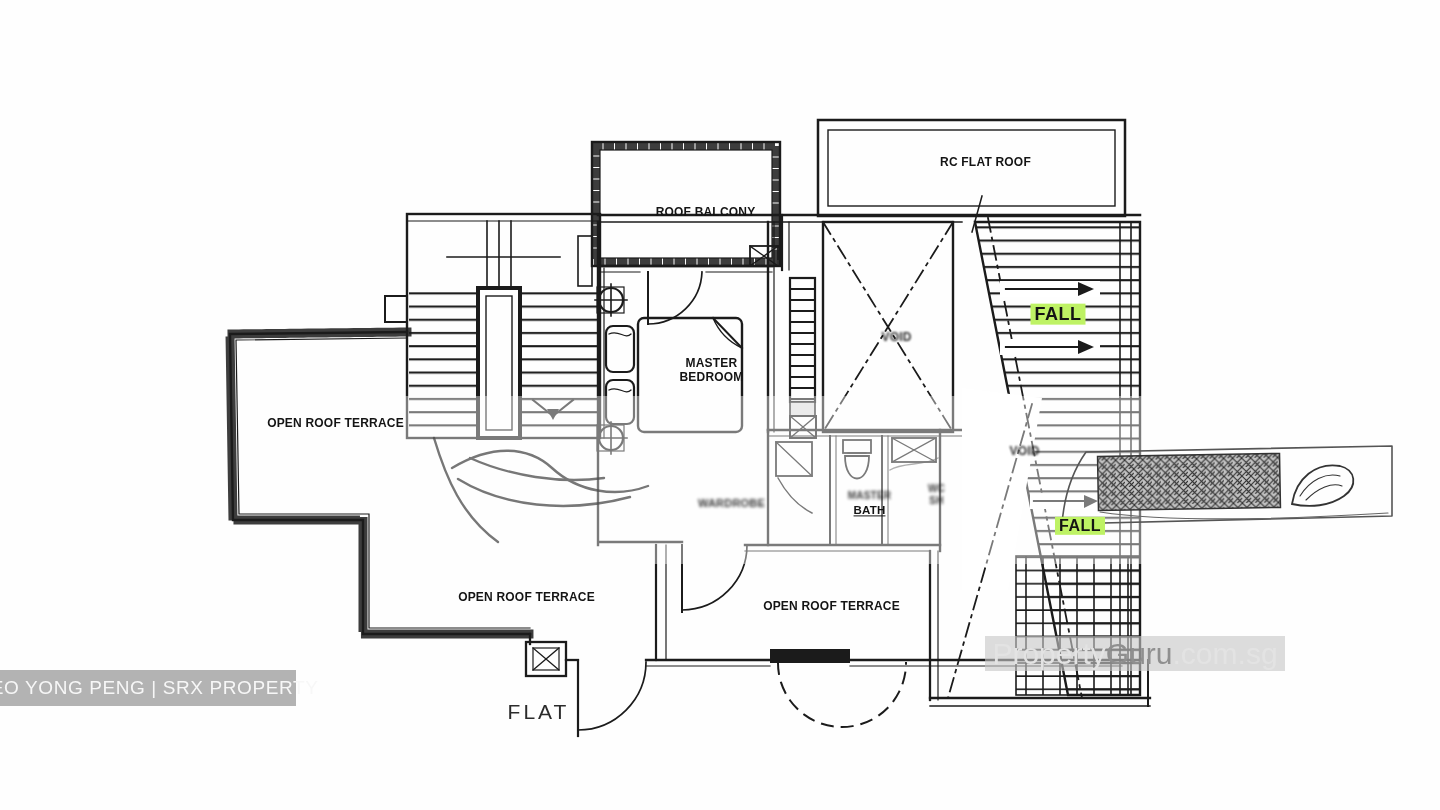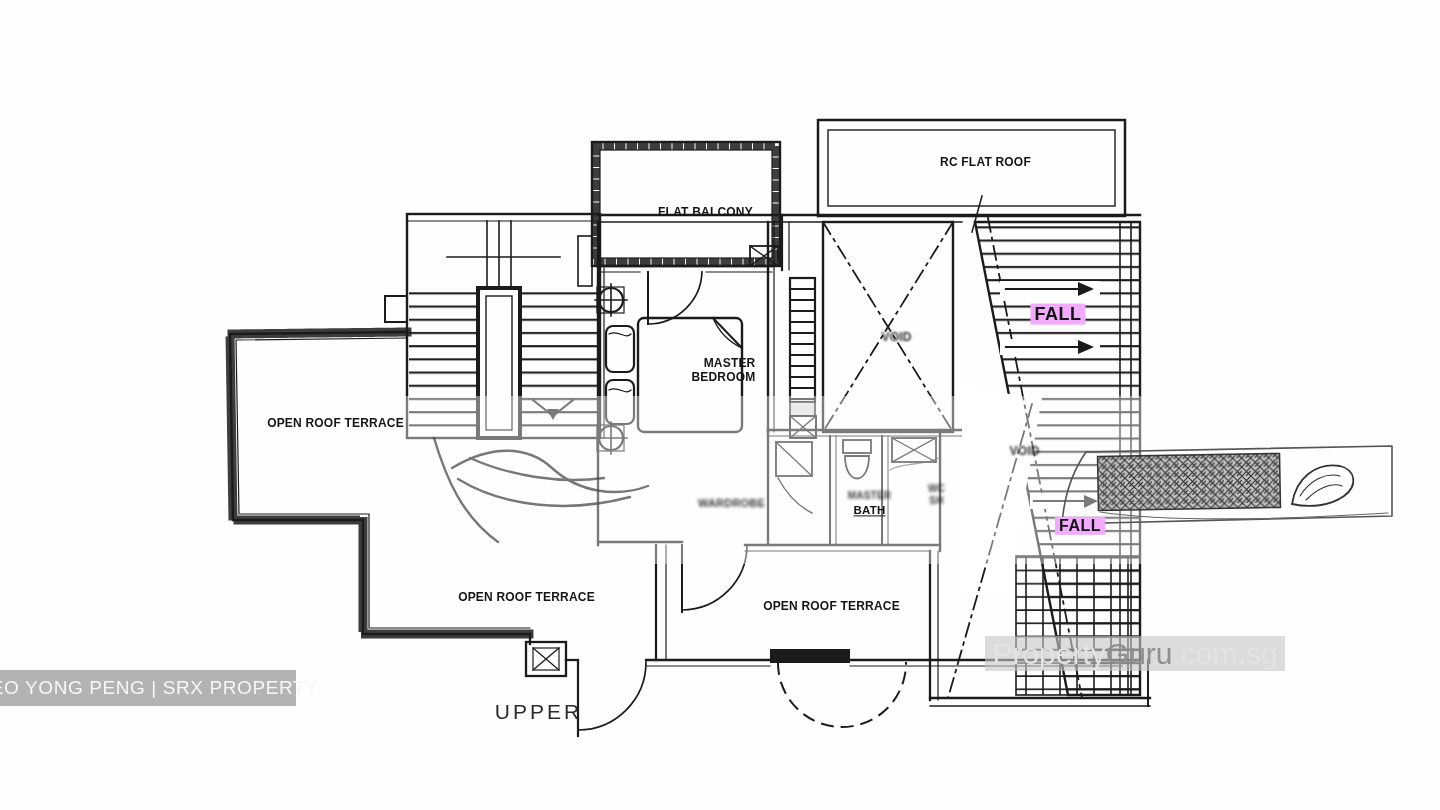--- a/index.html
+++ b/index.html
@@ -1,22 +1,22 @@
 <!DOCTYPE html>
 <html><head>
 <meta charset="utf-8">
 <style>
   html,body{margin:0;padding:0;background:#ffffff;}
   .stage{position:relative;width:1440px;height:810px;background:#fefefe;overflow:hidden;
          font-family:"Liberation Sans", sans-serif;}
   .plan-svg{position:absolute;left:0;top:0;}
   .lbl{position:absolute;transform:translate(-50%,-50%);color:#141414;font-weight:700;
        font-size:12px;letter-spacing:.2px;white-space:nowrap;text-align:center;line-height:1.15;padding-left:39px;}
-  .lbl.wrap{white-space:normal;text-align:right;}
-  .lbl.fall{font-size:18px;font-weight:800;background:#f0abfc;padding:0 4px;letter-spacing:.5px;}
+  .lbl.wrap{white-space:normal;}
+  .lbl.fall{font-size:18px;font-weight:800;background:#bef264;padding:0 4px;letter-spacing:.5px;}
   .lbl.void{font-size:12px;}
   .lbl.small{font-size:10px;}
   .lbl.upper{font-size:21px;font-weight:400;letter-spacing:3px;color:#2b2b2b;}
   .blurred{filter:blur(1.7px);opacity:.85;}
   .blurred-soft{filter:blur(1px);opacity:.9;}
   .watermark{position:absolute;left:985px;top:636px;width:300px;height:35px;
              background:rgba(198,198,198,.62);display:flex;align-items:center;justify-content:center;
              font-size:30px;line-height:35px;white-space:nowrap;}
   .wm-light{color:#e3e3e3;font-weight:400;}
   .wm-bold{color:#8f8f8f;font-weight:400;}
@@ -189,35 +189,35 @@
                M1086,452 C1072,472 1064,498 1062,524" stroke="#555" stroke-width="1.6"></path>
       <rect x="1098" y="455" width="182" height="54" fill="url(#scrib)" stroke="#333" stroke-width="1.5" transform="rotate(-1 1189 482)"></rect>
       <path d="M1292,504 C1296,478 1316,462 1340,466 C1356,470 1358,486 1344,496
                C1330,506 1310,508 1292,504 Z" stroke="#333" stroke-width="1.8"></path>
       <path d="M1300,496 C1310,480 1326,472 1340,476 M1306,500 C1318,488 1332,482 1342,486" stroke="#333" stroke-width="1.1"></path>
       <path d="M1100,512 C1160,521 1260,521 1388,513" stroke="#666" stroke-width="1.2"></path>
     </g>
   </svg>
 
   <div class="lbl" style="left:966px;top:163px;">RC FLAT ROOF</div>
-  <div class="lbl" style="left:686px;top:213px;">FLAT BALCONY</div>
+  <div class="lbl" style="left:686px;top:213px;">ROOF BALCONY</div>
   <div class="lbl wrap" style="left:692px;top:371px;width:88px;">MASTER BEDROOM</div>
   <div class="lbl void blurred-soft" style="left:877px;top:338px;">VOID</div>
   <div class="lbl void blurred-soft" style="left:1005px;top:452px;">VOID</div>
   <div class="lbl fall" style="left:1058px;top:314px;">FALL</div>
   <div class="lbl fall" style="left:1080px;top:526px;font-size:16px;">FALL</div>
   <div class="lbl" style="left:316px;top:424px;">OPEN ROOF TERRACE</div>
   <div class="lbl" style="left:507px;top:598px;">OPEN ROOF TERRACE</div>
   <div class="lbl" style="left:812px;top:607px;">OPEN ROOF TERRACE</div>
   <div class="lbl small blurred" style="left:850px;top:496px;">MASTER</div>
   <div class="lbl" style="left:850px;top:511px;font-size:11.5px;text-decoration:underline;">BATH</div>
   <div class="lbl small blurred" style="left:917px;top:489px;">WC</div>
   <div class="lbl small blurred" style="left:917px;top:501px;">SH</div>
   <div class="lbl blurred" style="left:712px;top:503px;font-size:11px;">WARDROBE</div>
-  <div class="lbl upper" style="left:519px;top:712px;">UPPER</div>
+  <div class="lbl upper" style="left:519px;top:712px;">FLAT</div>
 
   <div class="watermark">
     <span class="wm-light">Property</span>
       <span class="wm-bold">Guru</span>
       <span class="wm-light">.com.sg</span>
   </div>
 
   <div class="credit">
     <span>YEO YONG PENG | SRX PROPERTY</span>
   </div>

